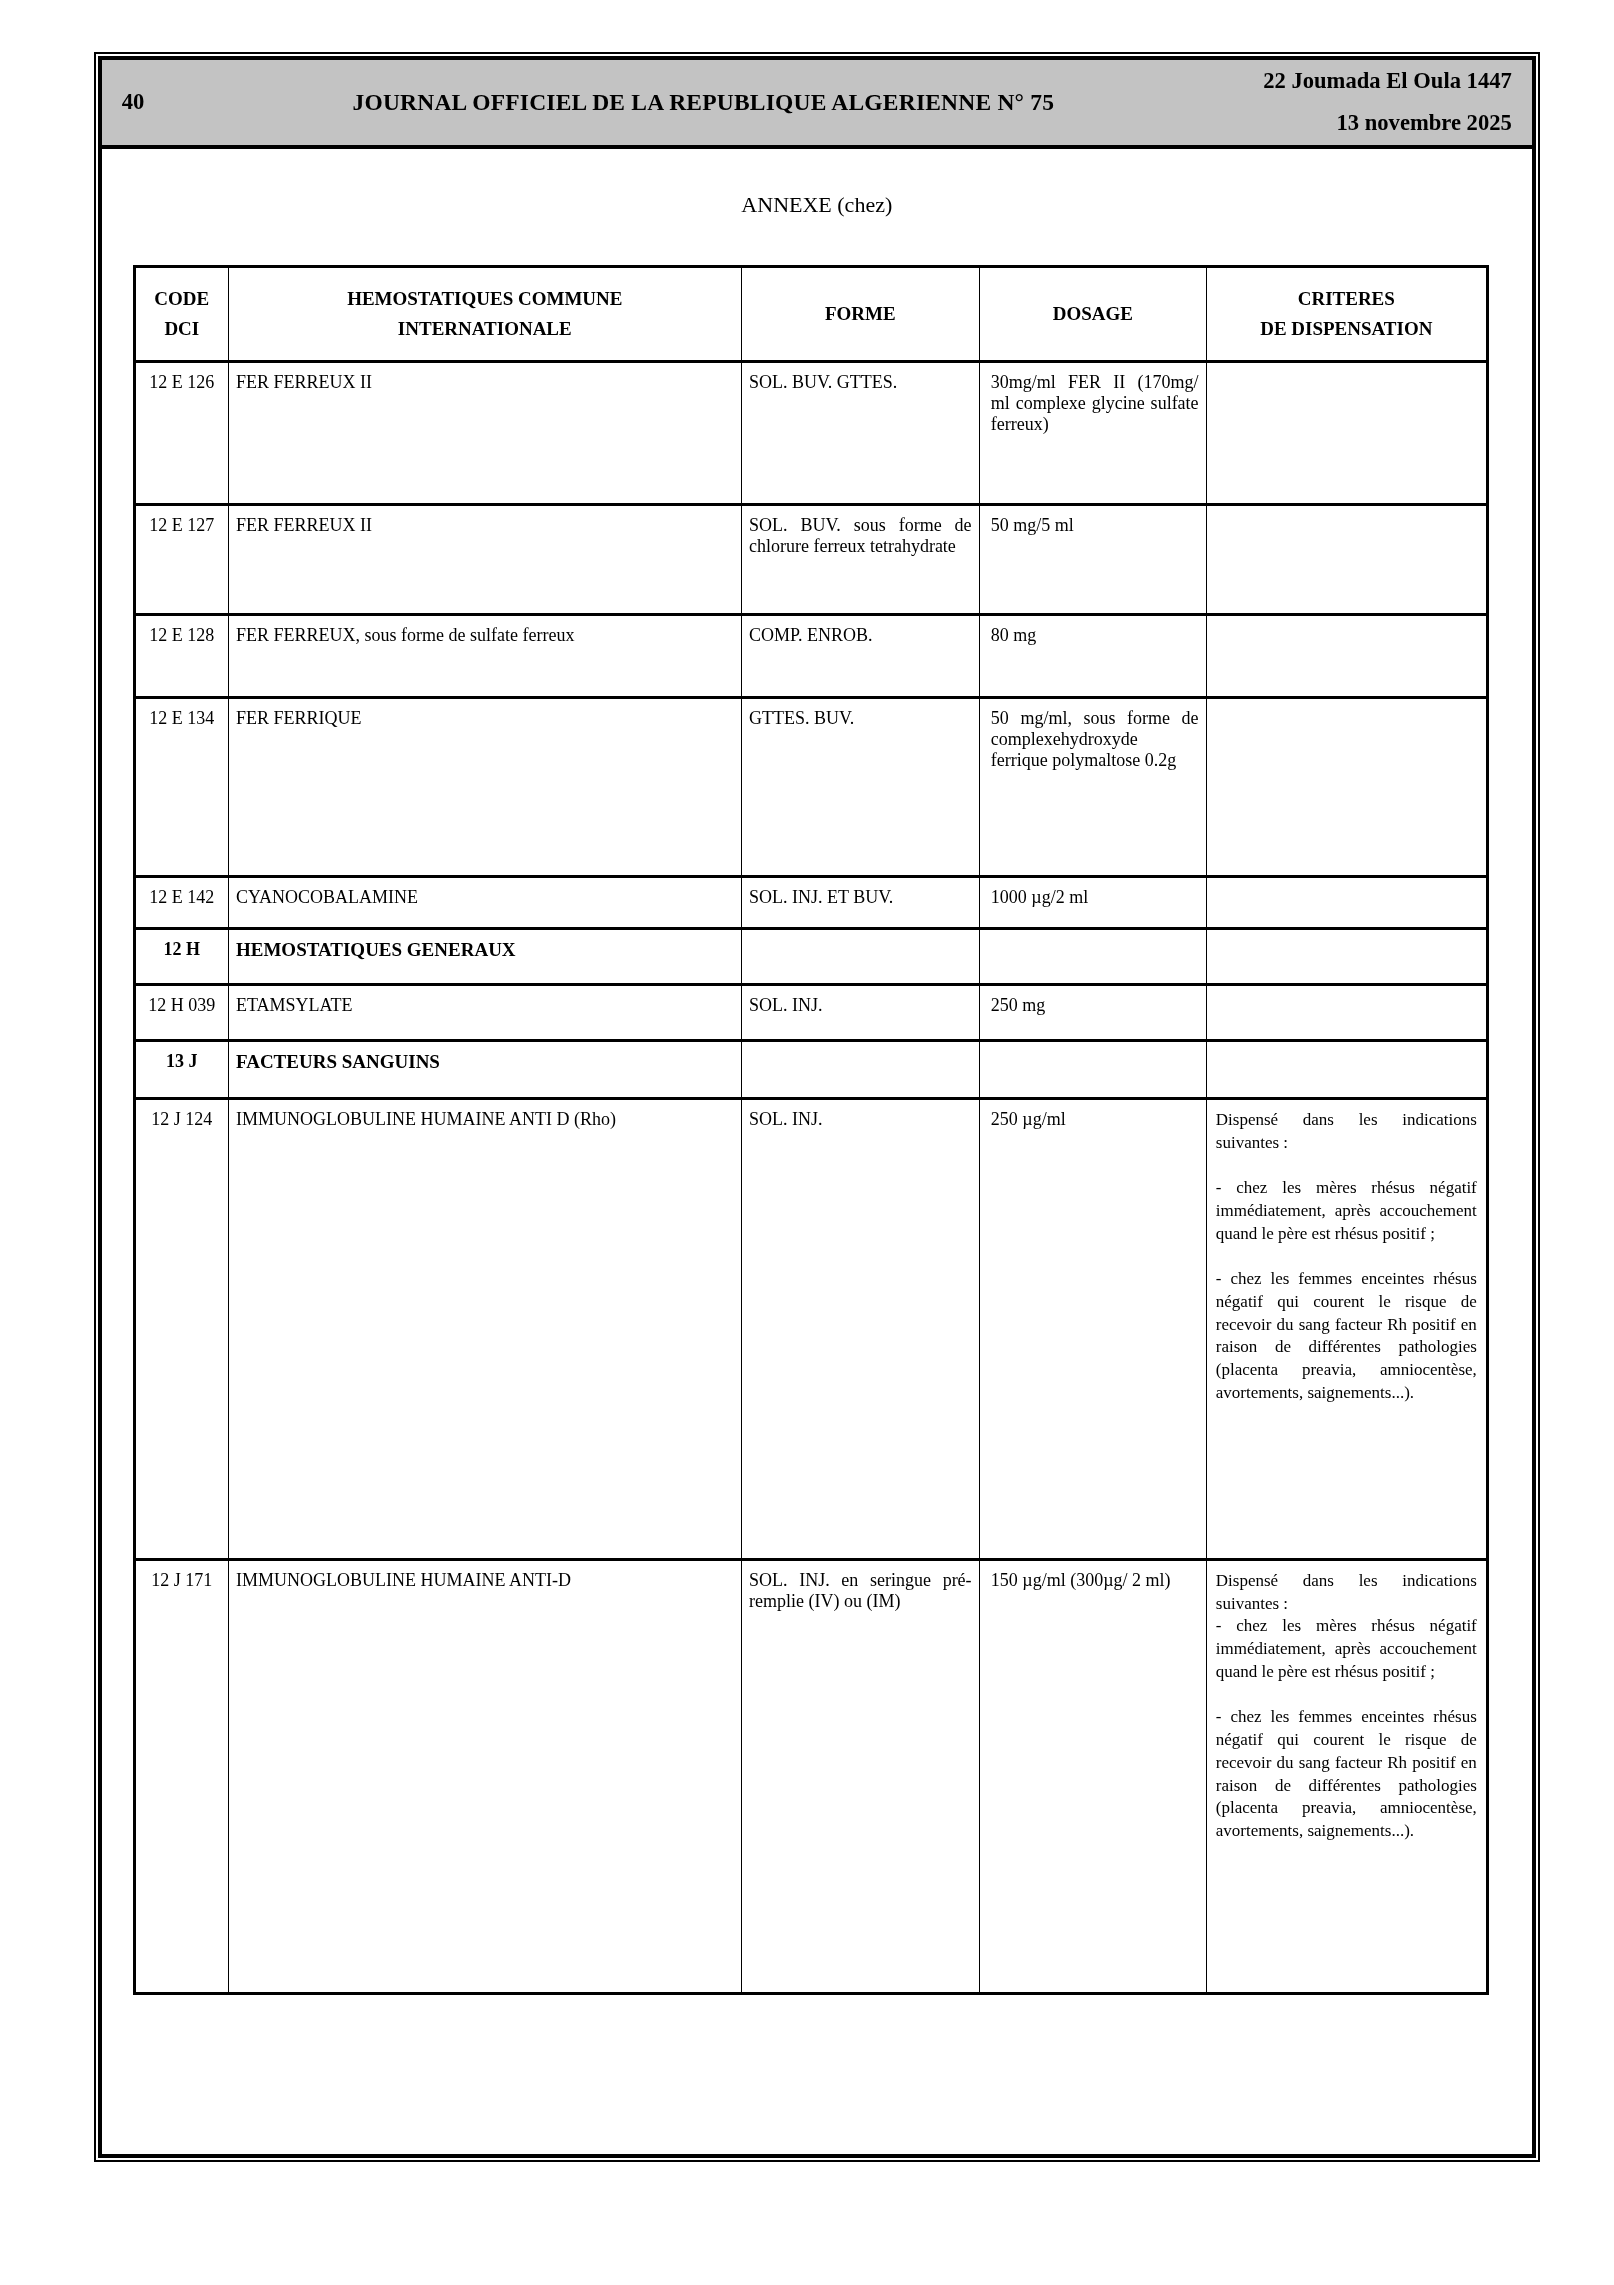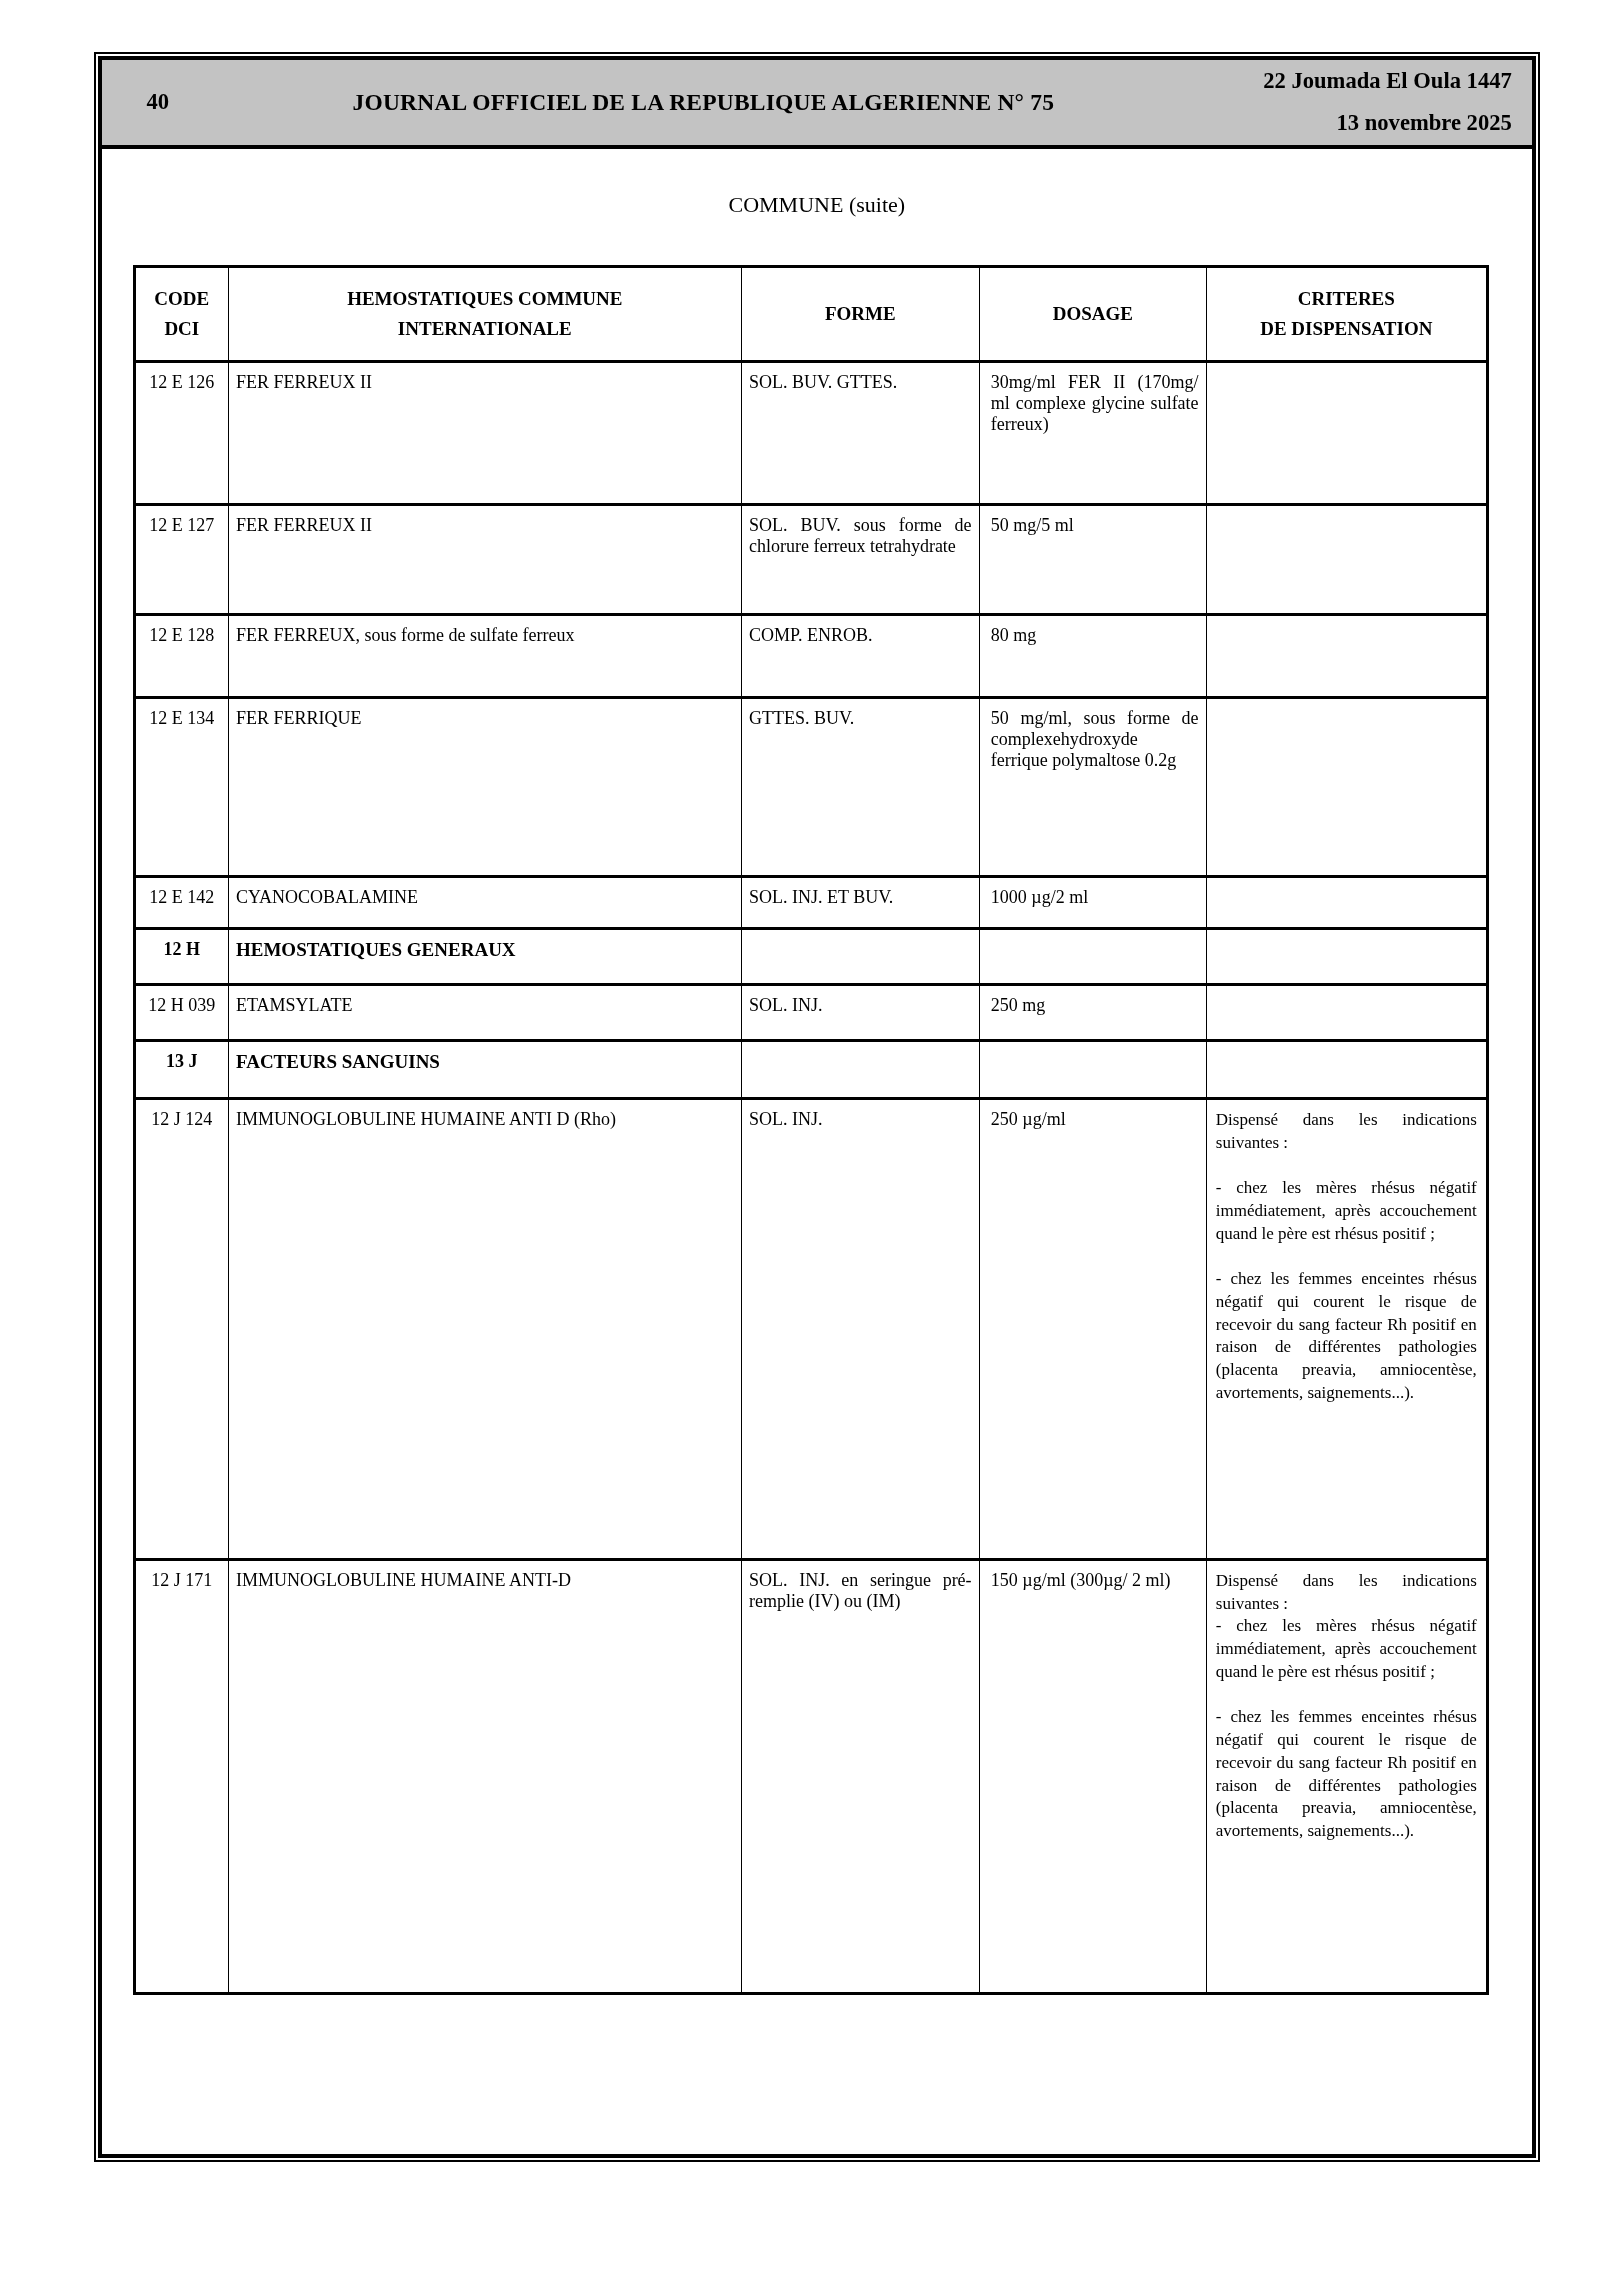--- a/index.html
+++ b/index.html
@@ -39,21 +39,21 @@
     height: 85px;
     display: flex;
     align-items: center;
     padding: 0 20px;
     box-sizing: content-box;
   }
   .pageno {
     width: 72px;
     font-size: 22.6px;
     font-weight: bold;
-    text-align: center;
+    text-align: left;
   }
   .jtitle {
     flex: 1;
     text-align: center;
     font-size: 23.5px;
     font-weight: bold;
     letter-spacing: 0.2px;
   }
   .dates {
     width: 299px;
@@ -145,21 +145,21 @@
 
       <header class="band">
         <div class="pageno">40</div>
         <div class="jtitle">JOURNAL OFFICIEL DE LA REPUBLIQUE ALGERIENNE N° 75</div>
         <div class="dates">
           <div>22 Joumada El Oula 1447</div>
           <div>13 novembre 2025</div>
         </div>
       </header>
 
-      <div class="annexe">COMMUNE (suite)</div>
+      <div class="annexe">ANNEXE (chez)</div>
 
       <table class="t">
         <colgroup>
           <col class="c1">
             <col class="c2">
             <col class="c3">
             <col class="c4">
             <col class="c5">
         </colgroup>
         <thead>

